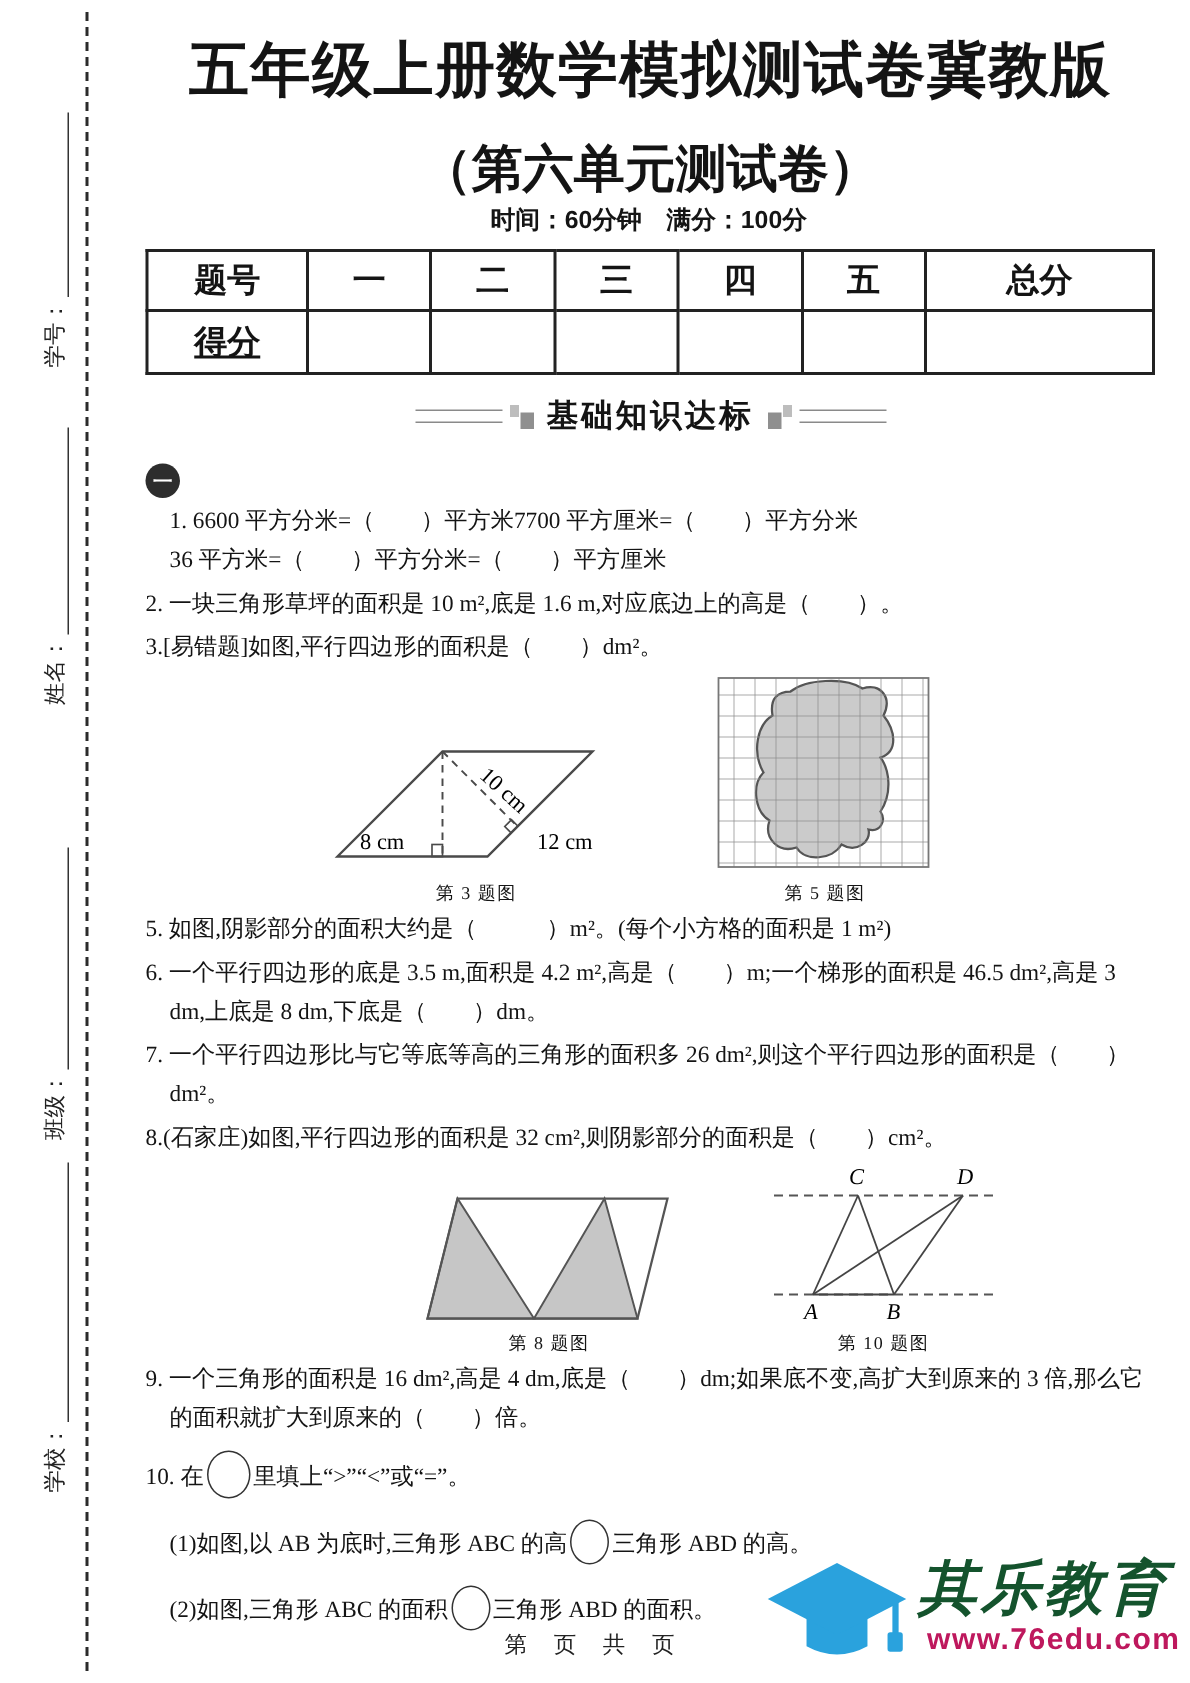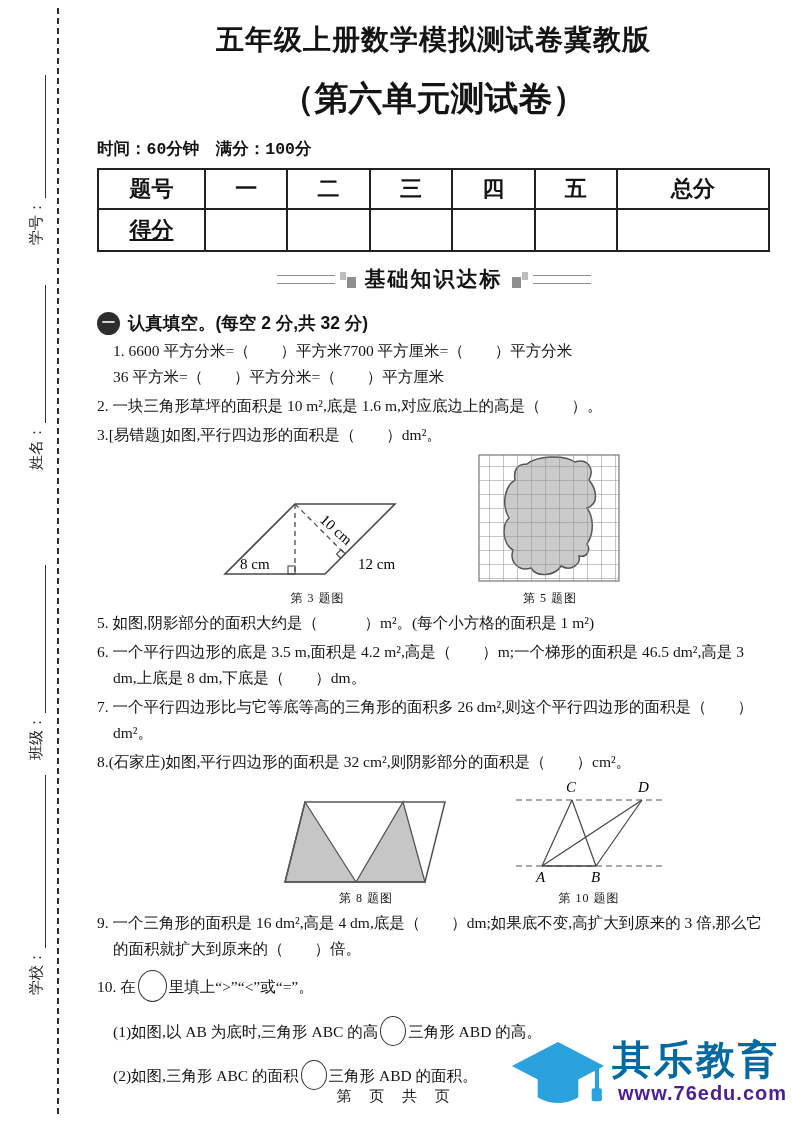--- a/index.html
+++ b/index.html
@@ -8,24 +8,24 @@
   
   .cut-line{position:absolute;left:57px;top:8px;height:1106px;border-left:2.5px dashed #2b2b2b;}
   .v-field{position:absolute;left:24px;transform:rotate(-90deg);transform-origin:0 0;
            display:flex;align-items:flex-end;height:22px;font-family:"Liberation Sans",sans-serif;
            font-size:15px;color:#222;}
   .v-field .lbl{white-space:nowrap;padding-right:2px;}
   .v-field .blank{flex:1;border-bottom:1.8px solid #333;height:14px;}
   
   .main{position:absolute;left:97px;top:0;width:673px;}
   .title{margin-top:24px;text-align:center;font-family:"Liberation Sans",sans-serif;
-         font-weight:700;font-size:28px;letter-spacing:1px;line-height:1.15;}
+         font-weight:700;font-size:40px;letter-spacing:1px;line-height:1.15;}
   .subtitle{margin-top:20px;text-align:center;font-family:"Liberation Sans",sans-serif;
             font-weight:700;font-size:34px;}
-  .meta{margin-top:16px;text-align:left;font-family:Liberation Mono, monospace;
+  .meta{text-align:center;font-family:Liberation Sans, sans-serif;
         font-weight:700;font-size:16.5px;padding-right:2px;}
   
   table.score{margin-top:8px;width:100%;border-collapse:collapse;
               font-family:"Liberation Sans",sans-serif;font-weight:700;font-size:22px;}
   table.score td{border:2px solid #222;text-align:center;}
   table.score tr:nth-child(1) td{height:36px;}
   table.score tr:nth-child(2) td{height:38px;text-decoration:underline;}
   td.c0{width:103px;}
   
   .banner{margin-top:13px;display:flex;align-items:center;justify-content:center;}
@@ -54,21 +54,21 @@
   .figure{display:flex;flex-direction:column;align-items:center;}
   .fig-caption{margin-top:4px;font-size:12px;letter-spacing:1px;}
   
   .footer{position:absolute;left:0;width:793px;bottom:16px;text-align:center;
           font-size:15px;letter-spacing:7px;color:#222;}
   .logo{position:absolute;right:6px;bottom:4px;display:flex;align-items:flex-start;}
   .logo-txt{display:flex;flex-direction:column;margin-left:6px;}
   .logo-name{font-family:"Liberation Sans",sans-serif;font-weight:700;font-size:39px;
              letter-spacing:3px;line-height:1.05;}
   .logo-url{font-family:"Liberation Sans",sans-serif;font-weight:700;font-size:20px;
-            color:#4c1d95;letter-spacing:1px;margin-top:1px;padding-left:6px;}
+            color:#be185d;letter-spacing:1px;margin-top:1px;padding-left:6px;}
   svg text.figlab{font-family:"Liberation Serif",serif;}
 </style>
 </head>
 <body>
 
 <div class="page">
 
   <div class="cut-line"></div>
   <div class="v-field" style="top:245px;width:170px;">
     <span class="lbl">学号：</span>
@@ -119,21 +119,20 @@
     <div class="banner">
       <span class="banner-line"></span>
       <span class="banner-sq"></span>
       <span class="banner-text">基础知识达标</span>
       <span class="banner-sq r"></span>
       <span class="banner-line"></span>
     </div>
 
     <div class="part-head">
       <span class="part-badge">一</span>
-      <span>认真填空。(每空 2 分,共 32 分)</span>
     </div>
 
     <div class="q">
       <span class="q-row" style="text-indent:0;">
         <span><span>1.</span> <span>6600 平方分米=（　　）平方米</span></span>
         <span>7700 平方厘米=（　　）平方分米</span>
       </span>
       <span class="indent2" style="text-indent:0;padding-left:0;">36 平方米=（　　）平方分米=（　　）平方厘米</span>
     </div>
 
@@ -215,18 +214,18 @@
   <div class="footer">第 页 共 页</div>
 
   <div class="logo">
     <svg width="96" height="78" viewBox="0 0 104 84">
       <path d="M30,38 L74,38 L74,62 Q52,74 30,62 Z" fill="#2aa2dd"></path>
       <polygon points="52,2 102,28 52,54 2,28" fill="#2aa2dd"></polygon>
       <rect x="92" y="30" width="4.5" height="24" fill="#2aa2dd"></rect>
       <rect x="88.5" y="52" width="11" height="14" rx="2" fill="#2aa2dd"></rect>
     </svg>
     <div class="logo-txt">
-      <span class="logo-name" style="color:#0369a1;">其乐教育</span>
+      <span class="logo-name" style="color:#14532d;font-style:italic;">其乐教育</span>
       <span class="logo-url">www.76edu.com</span>
     </div>
   </div>
 
 </div>
 
 </body></html>

